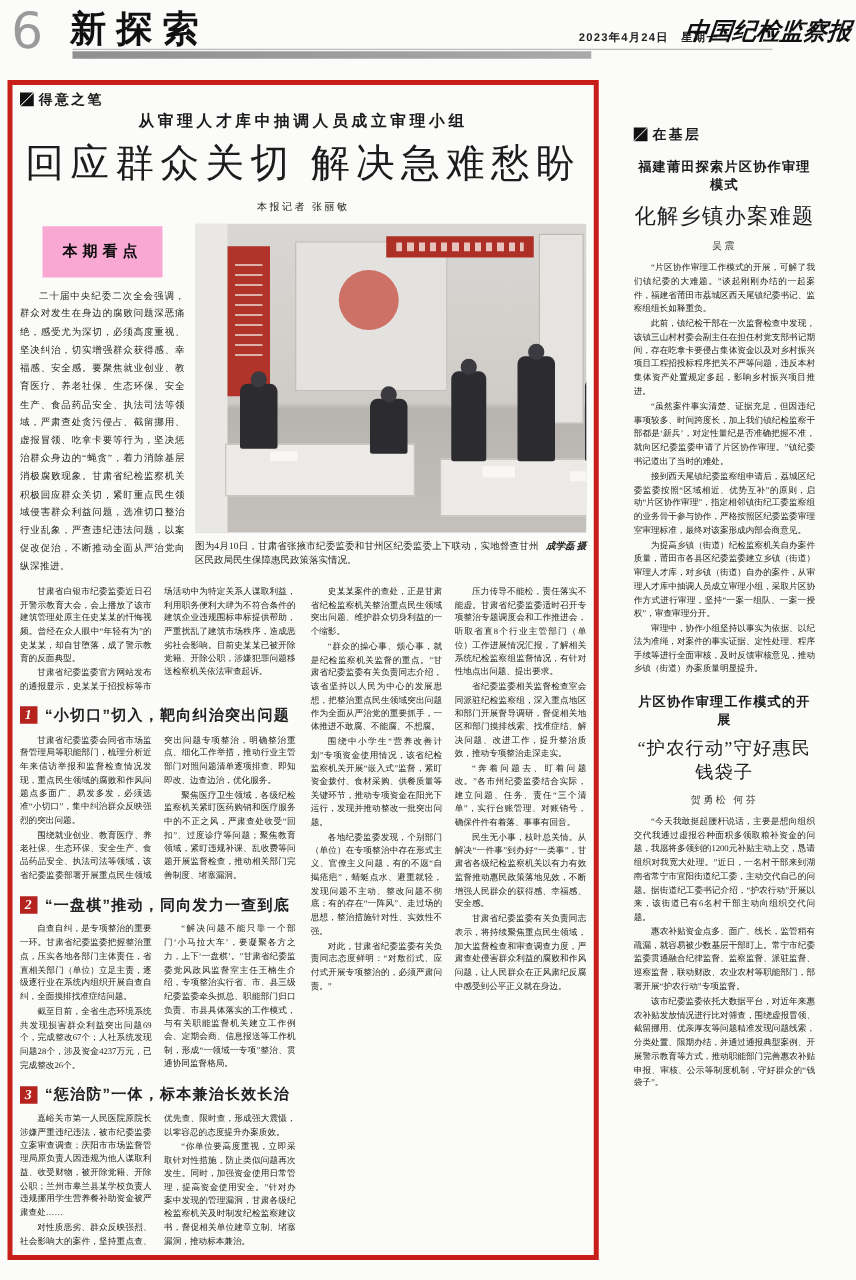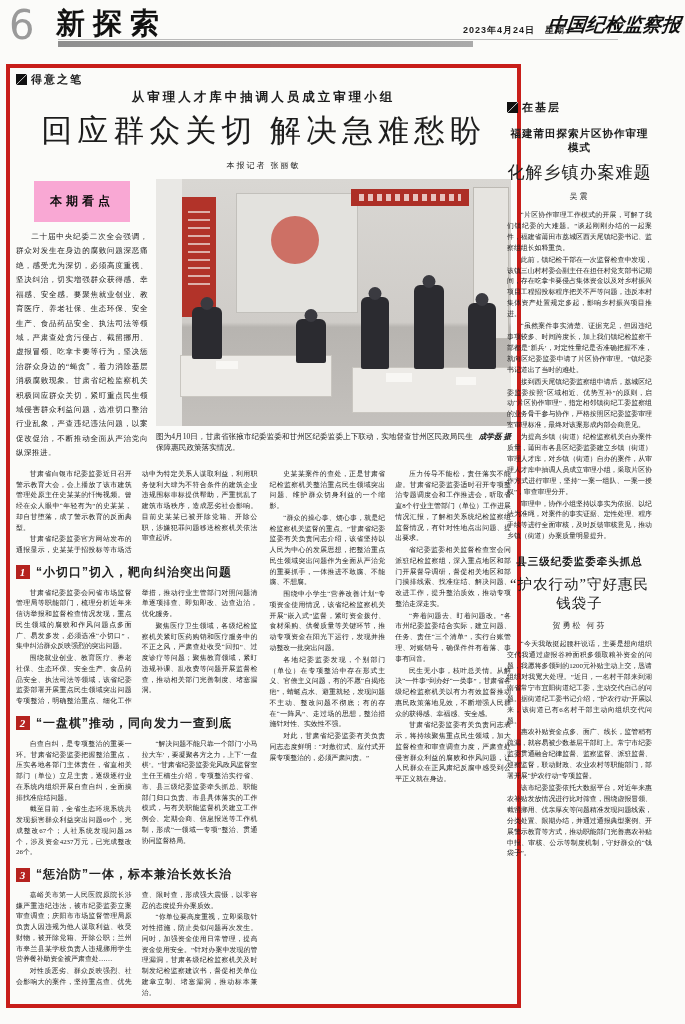--- a/index.html
+++ b/index.html
@@ -9,21 +9,21 @@
   
   .hdr{position:absolute;left:0;top:0;width:685px;height:48px;}
   .pagenum{position:absolute;left:9px;top:2px;font-size:40px;color:#9a9a9a;font-family:"DejaVu Sans",sans-serif;}
   .section-title{position:absolute;left:56px;top:4px;font-size:29px;letter-spacing:8px;color:#111;font-weight:600;}
   .hdr-rule{position:absolute;left:58px;top:41px;width:415px;height:6px;background:linear-gradient(to right,#8f8f8f,#aaa);}
   .hdr-thin{position:absolute;left:58px;top:39px;width:560px;height:1px;background:#bbb;}
   .dateline{position:absolute;right:110px;top:24px;font-size:9px;font-weight:bold;letter-spacing:1px;color:#222;font-family:"Liberation Sans",sans-serif;}
   .masthead{position:absolute;right:4px;top:12px;font-size:19px;font-weight:bold;font-style:italic;letter-spacing:0px;transform:skewX(-6deg);color:#111;white-space:nowrap;}
 
   
-  .main-box{position:absolute;left:6px;top:64px;width:515px;height:944px;border:4px solid #c81e1a;background:#fbfbf9;padding:4px 6px;box-sizing:border-box;}
+  .main-box{position:absolute;left:6px;top:64px;width:473px;height:944px;border:4px solid #c81e1a;background:#fbfbf9;padding:4px 6px;box-sizing:border-box;}
   .col-label{display:flex;align-items:center;gap:4px;font-size:11px;font-weight:bold;letter-spacing:2px;}
   .brush{width:11px;height:11px;background:linear-gradient(135deg,#111 46%,#fff 48%,#111 55%);display:inline-block;}
   .kicker{text-align:center;font-size:12.5px;font-weight:bold;letter-spacing:3px;margin-top:2px;}
   .headline{text-align:center;font-size:31px;font-weight:normal;letter-spacing:5px;margin-top:4px;font-family:"Liberation Serif",serif;}
   .byline{text-align:center;font-size:8px;letter-spacing:2px;margin-top:8px;color:#222;}
 
   .top-row{display:flex;margin-top:8px;gap:8px;}
   .highlights{width:132px;flex:none;}
   .hl-bar{width:96px;margin:2px auto 8px;background:#f9a8d4;color:#0c0c0c;font-weight:bold;font-size:12px;text-align:center;letter-spacing:4px;padding:12px 0;font-family:"Liberation Sans",sans-serif;}
   .hl-body{font-size:7.6px;line-height:1.9;text-align:justify;letter-spacing:.4px;color:#222;}
@@ -193,21 +193,21 @@
           <p>“片区协作审理工作模式的开展，可解了我们镇纪委的大难题。”谈起刚刚办结的一起案件，福建省莆田市荔城区西天尾镇纪委书记、监察组组长如释重负。</p>
           <p>此前，镇纪检干部在一次监督检查中发现，该镇三山村村委会副主任在担任村党支部书记期间，存在吃拿卡要侵占集体资金以及对乡村振兴项目工程招投标程序把关不严等问题，违反本村集体资产处置规定多起，影响乡村振兴项目推进。</p>
           <p>“虽然案件事实清楚、证据充足，但因违纪事项较多、时间跨度长，加上我们镇纪检监察干部都是‘新兵’，对定性量纪是否准确把握不准，就向区纪委监委申请了片区协作审理。”镇纪委书记道出了当时的难处。</p>
           <p>接到西天尾镇纪委监察组申请后，荔城区纪委监委按照“区域相近、优势互补”的原则，启动“片区协作审理”，指定相邻镇街纪工委监察组的业务骨干参与协作，严格按照区纪委监委审理室审理标准，最终对该案形成内部会商意见。</p>
           <p>为提高乡镇（街道）纪检监察机关自办案件质量，莆田市各县区纪委监委建立乡镇（街道）审理人才库，对乡镇（街道）自办的案件，从审理人才库中抽调人员成立审理小组，采取片区协作方式进行审理，坚持“一案一组队、一案一授权”，审查审理分开。</p>
           <p>审理中，协作小组坚持以事实为依据、以纪法为准绳，对案件的事实证据、定性处理、程序手续等进行全面审核，及时反馈审核意见，推动乡镇（街道）办案质量明显提升。</p>
         </div>
     </div>
 
     <div class="sb-article">
-      <div class="sb-kicker">县三级纪委监委牵头抓总</div>
+      <div class="sb-kicker">片区协作审理工作模式的开展</div>
       <div class="sb-headline small">“护农行动”守好惠民钱袋子</div>
       <div class="sb-author">贺勇松 何芬</div>
       <div class="sb-body b2">
           <p>“今天我敢挺起腰杆说话，主要是想向组织交代我通过虚报谷种面积多领取粮补资金的问题，我愿将多领到的1200元补贴主动上交，恳请组织对我宽大处理。”近日，一名村干部来到湖南省常宁市宜阳街道纪工委，主动交代自己的问题。据街道纪工委书记介绍，“护农行动”开展以来，该街道已有6名村干部主动向组织交代问题。</p>
           <p>惠农补贴资金点多、面广、线长，监管稍有疏漏，就容易被少数基层干部盯上。常宁市纪委监委贯通融合纪律监督、监察监督、派驻监督、巡察监督，联动财政、农业农村等职能部门，部署开展“护农行动”专项监督。</p>
           <p>该市纪委监委依托大数据平台，对近年来惠农补贴发放情况进行比对筛查，围绕虚报冒领、截留挪用、优亲厚友等问题精准发现问题线索，分类处置、限期办结，并通过通报典型案例、开展警示教育等方式，推动职能部门完善惠农补贴申报、审核、公示等制度机制，守好群众的“钱袋子”。</p>
         </div>
     </div>
   </div>
 

